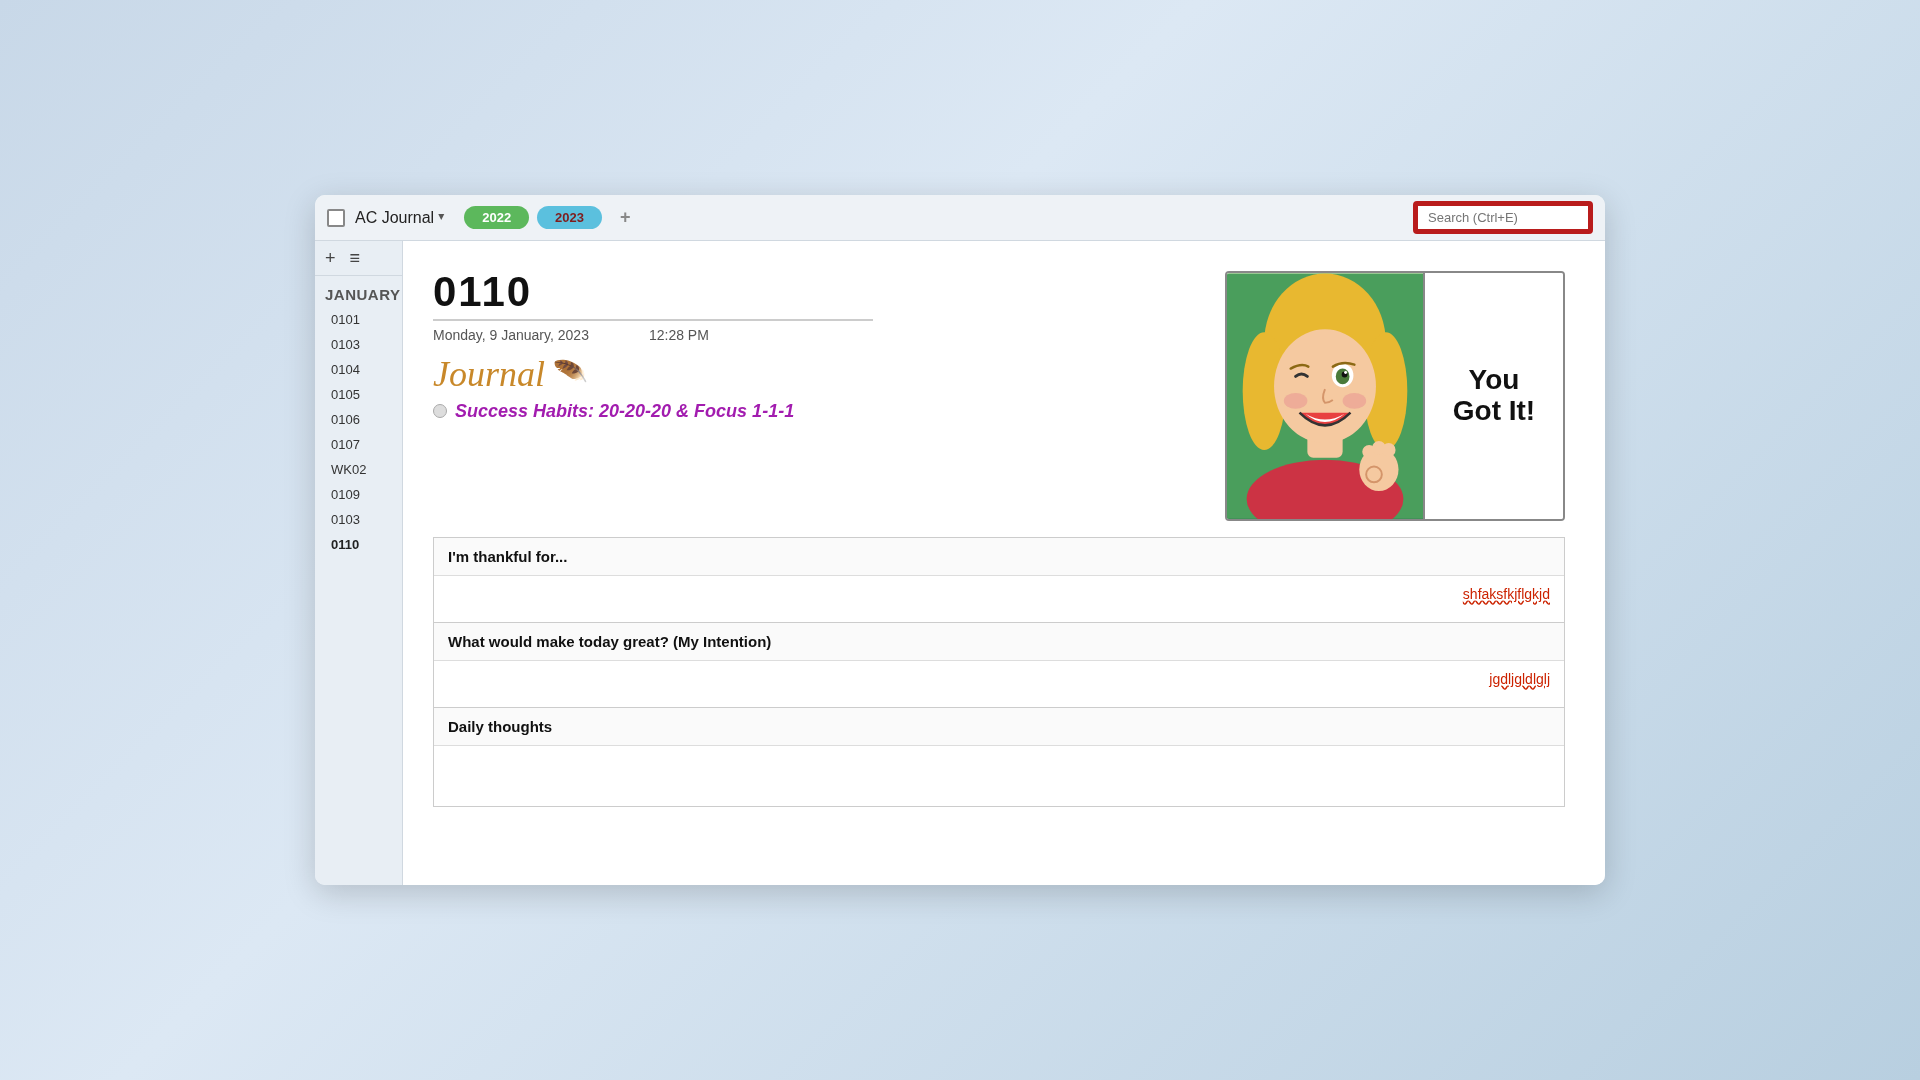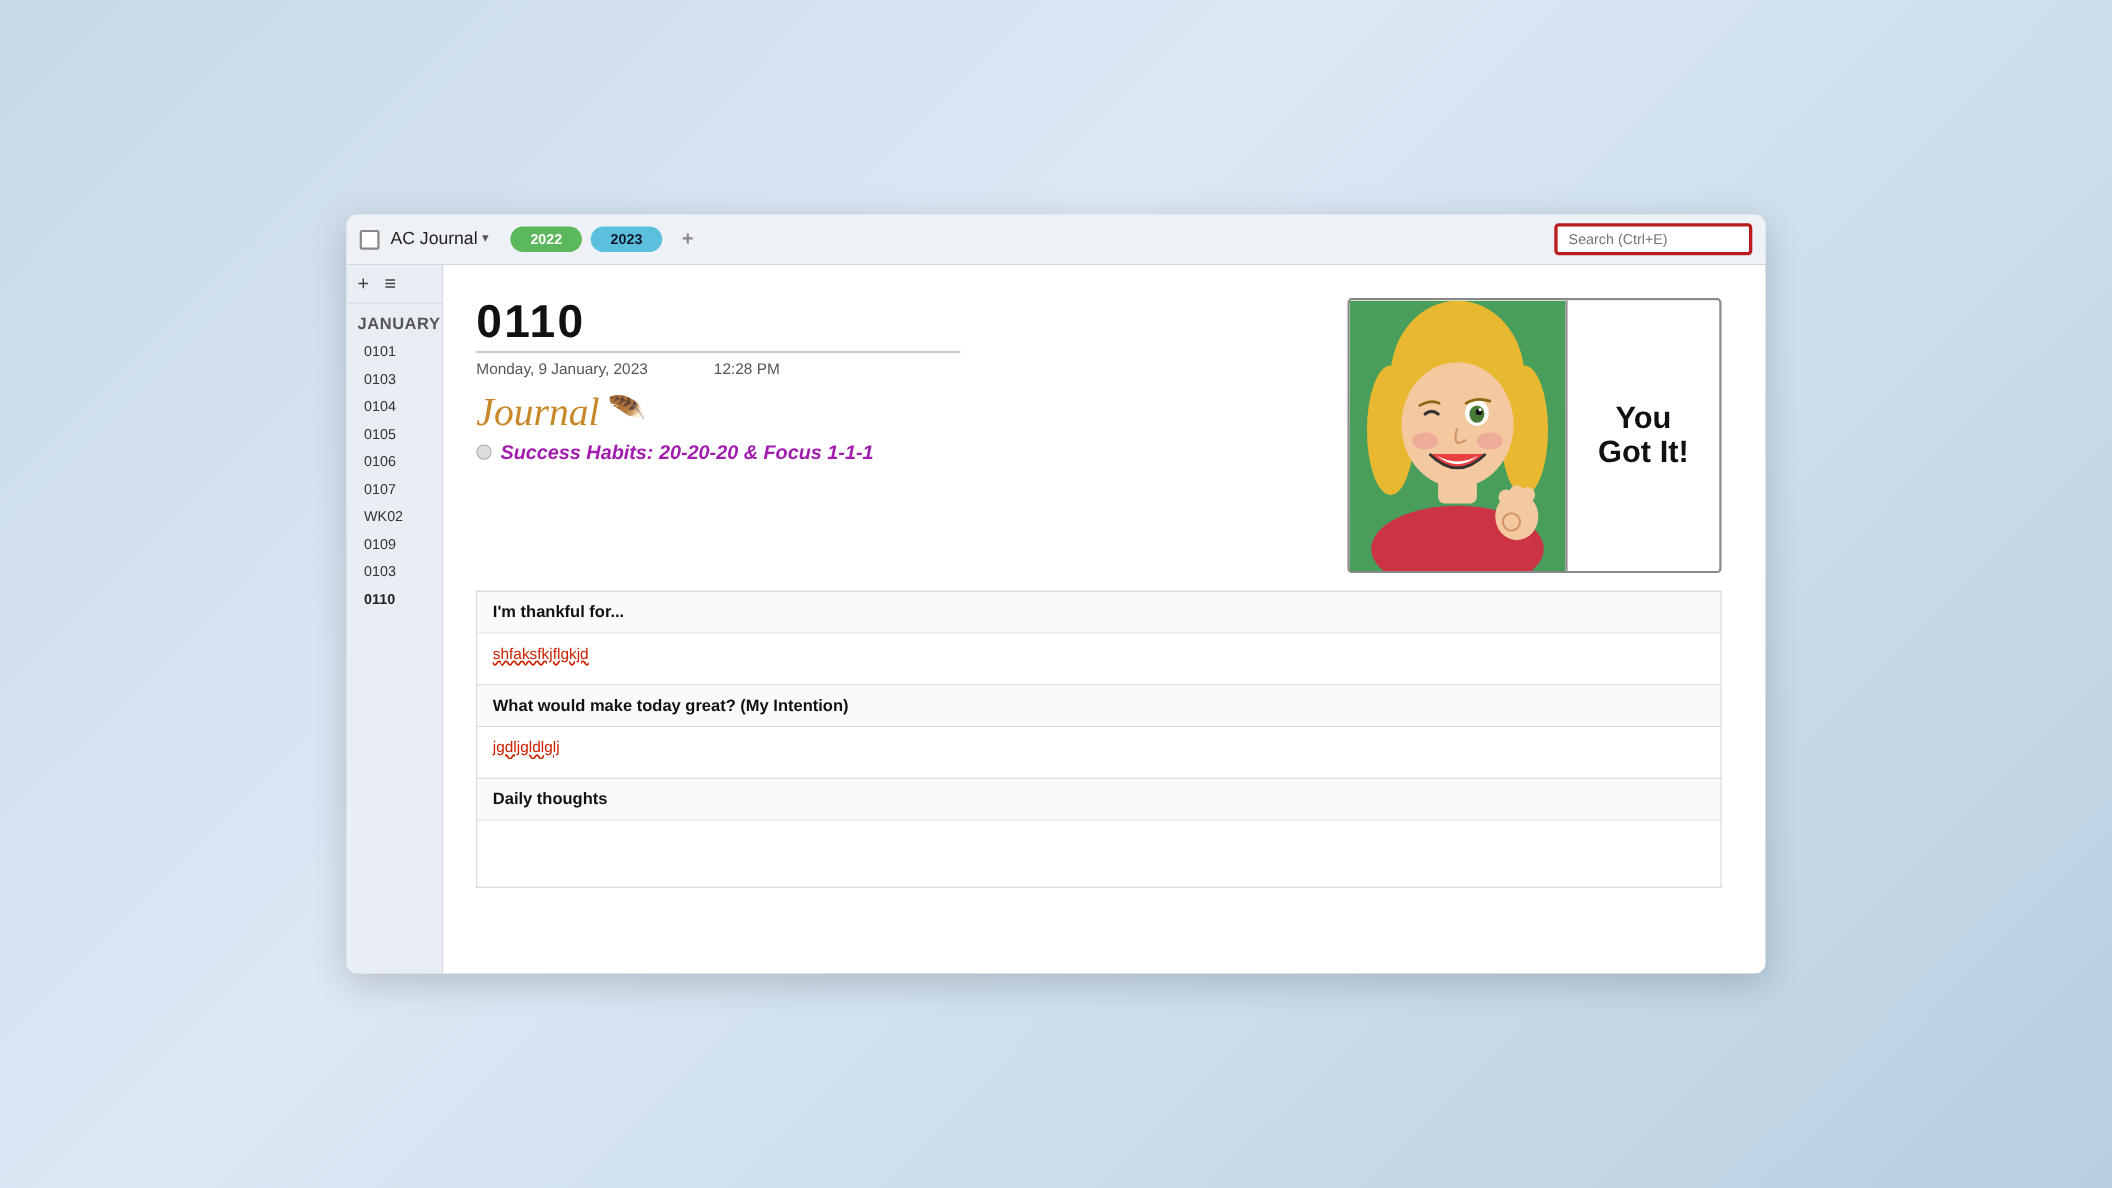--- a/index.html
+++ b/index.html
@@ -76,34 +76,34 @@
       outline: none;
     }
 
     .tab-2022 {
       background: #5cb85c;
       color: #fff;
     }
 
     .tab-2023 {
       background: #5bc0de;
-      color: #0f172a;
+      color: #7f1d1d;
     }
 
     .tab-add {
       background: transparent;
       color: #888;
       font-size: 18px;
       padding: 2px 10px;
       cursor: pointer;
     }
 
     .search-box {
       margin-left: auto;
-      border: 3px solid #b91c1c;
+      border: 5px solid #b91c1c;
       border-radius: 4px;
       padding: 4px 10px;
       font-size: 13px;
       color: #8b5cf6;
       background: #fff;
       width: 180px;
     }
 
     
     .main-area {
@@ -309,20 +309,21 @@
       border-bottom: 1px solid #ddd;
     }
 
     .section-content {
       padding: 10px 14px;
       font-size: 14px;
       color: #cc2200;
       min-height: 46px;
       background: #fff;
       text-decoration: underline wavy #cc2200;
+      text-align: right;
     }
 
     .section-content.no-underline {
       text-decoration: none;
       color: #333;
     }
   </style>
 </head>
 <body>
 

